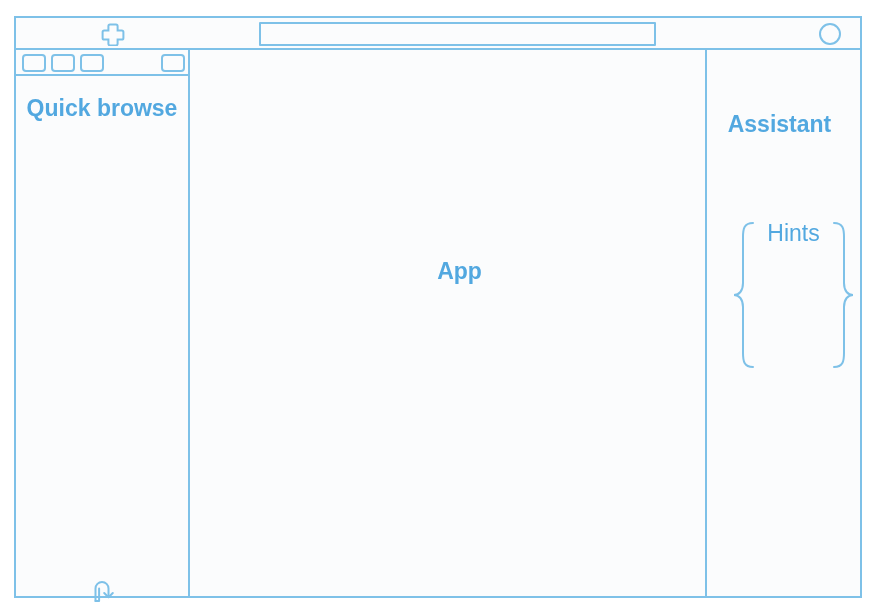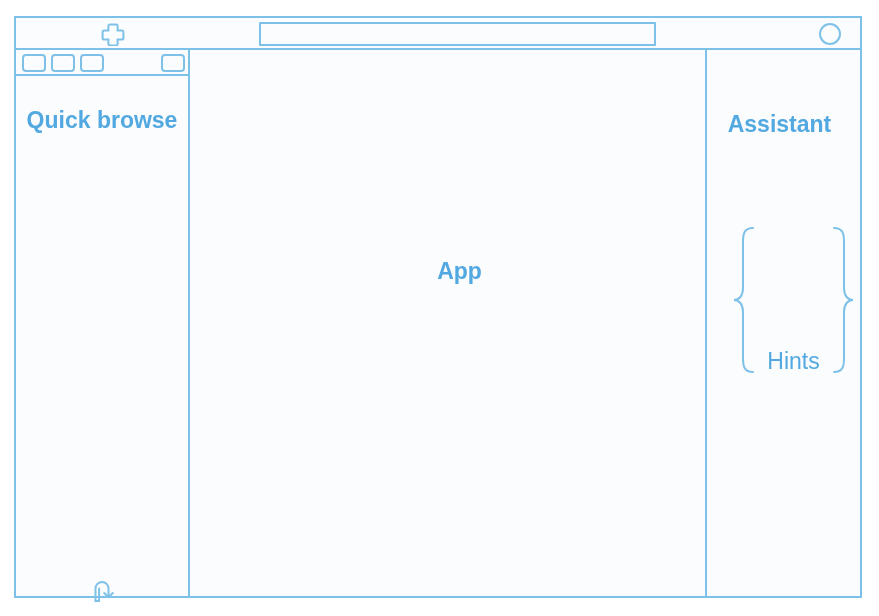--- a/index.html
+++ b/index.html
@@ -134,21 +134,20 @@
     font-weight: bold;
     font-family: "Liberation Sans", sans-serif;
     line-height: 1.25;
   }
 
   .title-quickbrowse {
     left: 0;
     right: 0;
     top: 44px;
     font-size: 23px;
-    margin-top: 12px;
   }
 
   .title-assistant {
     left: 0;
     right: 8px;
     top: 60px;
     font-size: 23px;
   }
 
   .title-app {
@@ -160,21 +159,21 @@
   }
 
   
   .hints-block {
     position: absolute;
     left: 0;
     right: 0;
     top: 170px;
     height: 155px;
     display: flex;
-    align-items: flex-end;
+    align-items: flex-start;
     justify-content: center;
     margin-left: 20px;
   }
 
   .brace {
     width: 26px;
     height: 150px;
     flex: 0 0 auto;
   }
 

